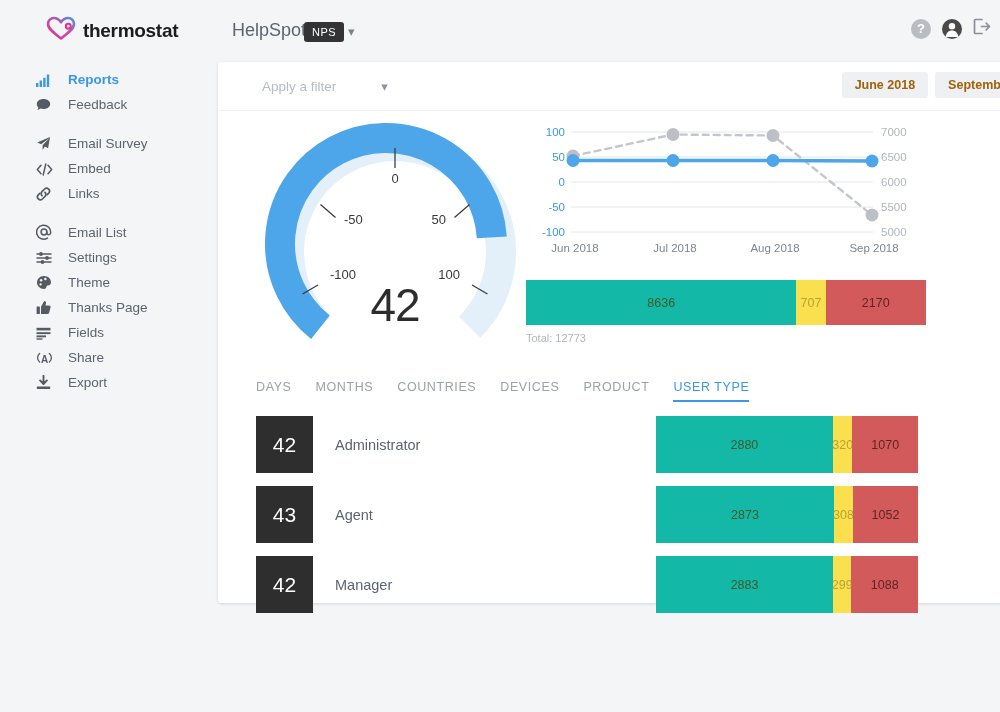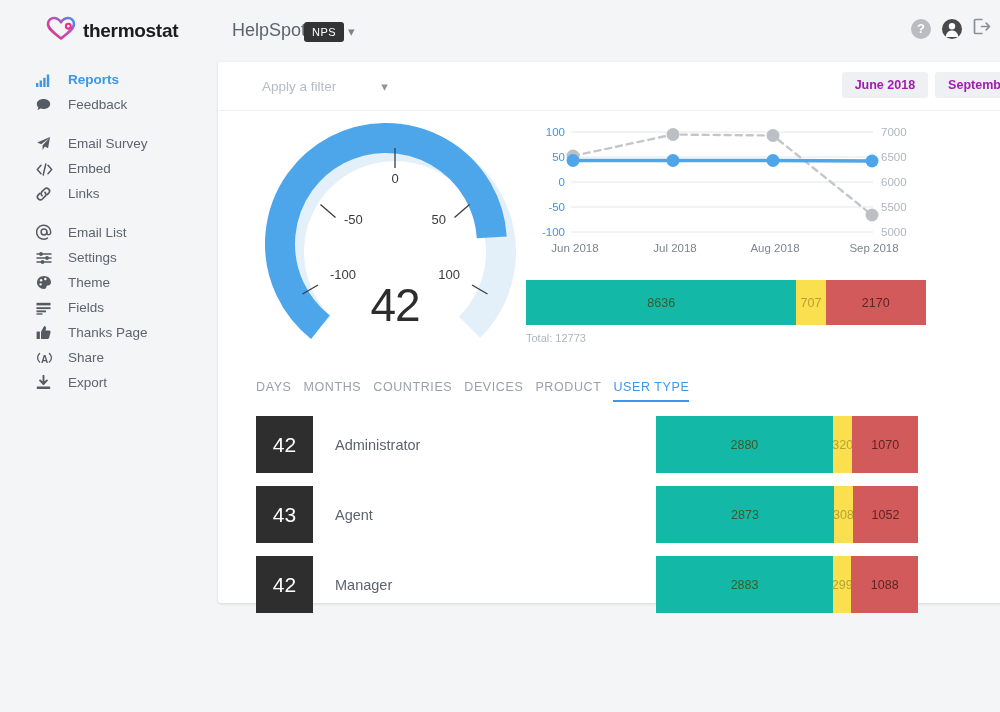--- a/index.html
+++ b/index.html
@@ -51,21 +51,21 @@
     background: #fff; border-radius: 3px; box-shadow: 0 1px 3px rgba(0,0,0,.13);
   }
   .filterbar {
     position: relative; height: 49px; border-bottom: 1px solid #eef0f2;
     display: flex; align-items: center;
   }
   .filter-text { margin-left: 44px; color: #b6bcc4; font-size: 13.5px; }
   .filter-caret { margin-left: 45px; color: #8d949d; font-size: 13px; }
   .date-btns { position: absolute; right: 19px; top: 10px; display: flex; gap: 7px; }
   .date-btn {
-    background: #eef0f3; color: #a21caf; font-size: 12.5px; font-weight: bold;
+    background: #eef0f3; color: #a16207; font-size: 12.5px; font-weight: bold;
     padding: 6px 13px; border-radius: 3px; white-space: nowrap;
   }
 
   
   .gauge-wrap { position: absolute; left: 42px; top: 58px; width: 270px; height: 250px; }
   .gauge-value {
     position: absolute; left: 0; top: 158px; width: 270px; text-align: center;
     font-size: 46px; color: #2d2d2d; letter-spacing: -1px;
   }
 
@@ -73,21 +73,21 @@
   .linechart { position: absolute; left: 307px; top: 58px; width: 405px; height: 150px; }
   .bar-row-main { position: absolute; left: 308px; top: 218px; width: 400px; }
   .stack { display: flex; height: 45px; width: 100%; }
   .seg { display: flex; align-items: center; justify-content: center; font-size: 12.5px; }
   .seg-p { background: #14b8a6; color: #3c5a2a; }
   .seg-n { background: #fadf4f; color: #b8a333; }
   .seg-d { background: #d35a5a; color: #5e2525; }
   .total-txt { margin-top: 7px; font-size: 11px; color: #b0b6be; }
 
   
-  .tabs { position: absolute; left: 38px; top: 318px; display: flex; gap: 12px; }
+  .tabs { position: absolute; left: 38px; top: 318px; display: flex; gap: 24px; }
   .tab { font-size: 12.5px; color: #9aa1aa; letter-spacing: 0.6px; padding-bottom: 6px; }
   .tab.active { color: #3c97e8; border-bottom: 2px solid #3c97e8; }
 
   
   .rows { position: absolute; left: 38px; top: 354px; width: 662px; }
   .trow { display: flex; align-items: center; height: 57px; margin-bottom: 13px; }
   .score {
     width: 57px; height: 57px; background: #2e2e2e; color: #fff;
     display: flex; align-items: center; justify-content: center;
     font-size: 21px; flex: 0 0 57px;
@@ -224,38 +224,38 @@
         <circle cx="5.1" cy="5.3" r="1.25" fill="#f4f5f7"></circle>
         <circle cx="9.3" cy="4.1" r="1.25" fill="#f4f5f7"></circle>
         <circle cx="4.6" cy="9.4" r="1.15" fill="#f4f5f7"></circle>
       </svg>
     </span>
     <span class="nav-label">Theme</span>
   </div>
 
   <div class="nav-item">
     <span class="nav-ico">
+      <svg width="15" height="15" viewBox="0 0 15 15">
+        <rect x="0.6" y="6.5" width="3.3" height="7.6" rx="0.5" fill="currentColor"></rect>
+        <path d="M5 6.8 L8.2 1 C9.6 1 10.3 2 10 3.4 L9.5 5.6 H13.2 C14.2 5.6 14.8 6.5 14.5 7.5 L13.2 12.6 C13 13.5 12.4 14.1 11.5 14.1 H5 Z" fill="currentColor"></path>
+      </svg>
+    </span>
+    <span class="nav-label">Thanks Page</span>
+  </div>
+
+  <div class="nav-item">
+    <span class="nav-ico">
       <svg width="15" height="13" viewBox="0 0 15 13">
         <rect x="0.5" y="0.8" width="14" height="2.6" fill="currentColor"></rect>
         <rect x="0.5" y="5.2" width="14" height="1.9" fill="currentColor"></rect>
         <rect x="0.5" y="8.4" width="9.5" height="1.9" fill="currentColor"></rect>
         <rect x="0.5" y="11.3" width="6" height="1.4" fill="currentColor"></rect>
       </svg>
     </span>
     <span class="nav-label">Fields</span>
-  </div>
-
-  <div class="nav-item">
-    <span class="nav-ico">
-      <svg width="15" height="15" viewBox="0 0 15 15">
-        <rect x="0.6" y="6.5" width="3.3" height="7.6" rx="0.5" fill="currentColor"></rect>
-        <path d="M5 6.8 L8.2 1 C9.6 1 10.3 2 10 3.4 L9.5 5.6 H13.2 C14.2 5.6 14.8 6.5 14.5 7.5 L13.2 12.6 C13 13.5 12.4 14.1 11.5 14.1 H5 Z" fill="currentColor"></path>
-      </svg>
-    </span>
-    <span class="nav-label">Thanks Page</span>
   </div>
 
   <div class="nav-item">
     <span class="nav-ico">
       <svg width="17" height="14" viewBox="0 0 17 14">
         <text x="8.5" y="11.5" font-size="10" font-family="Liberation Sans, sans-serif" font-weight="bold" text-anchor="middle" fill="currentColor">A</text>
         <path d="M3.6 2.5 A5.5 5.5 0 0 0 3.6 11" fill="none" stroke="currentColor" stroke-width="1.3" stroke-linecap="round"></path>
         <path d="M13.4 2.5 A5.5 5.5 0 0 1 13.4 11" fill="none" stroke="currentColor" stroke-width="1.3" stroke-linecap="round"></path>
       </svg>
     </span>

